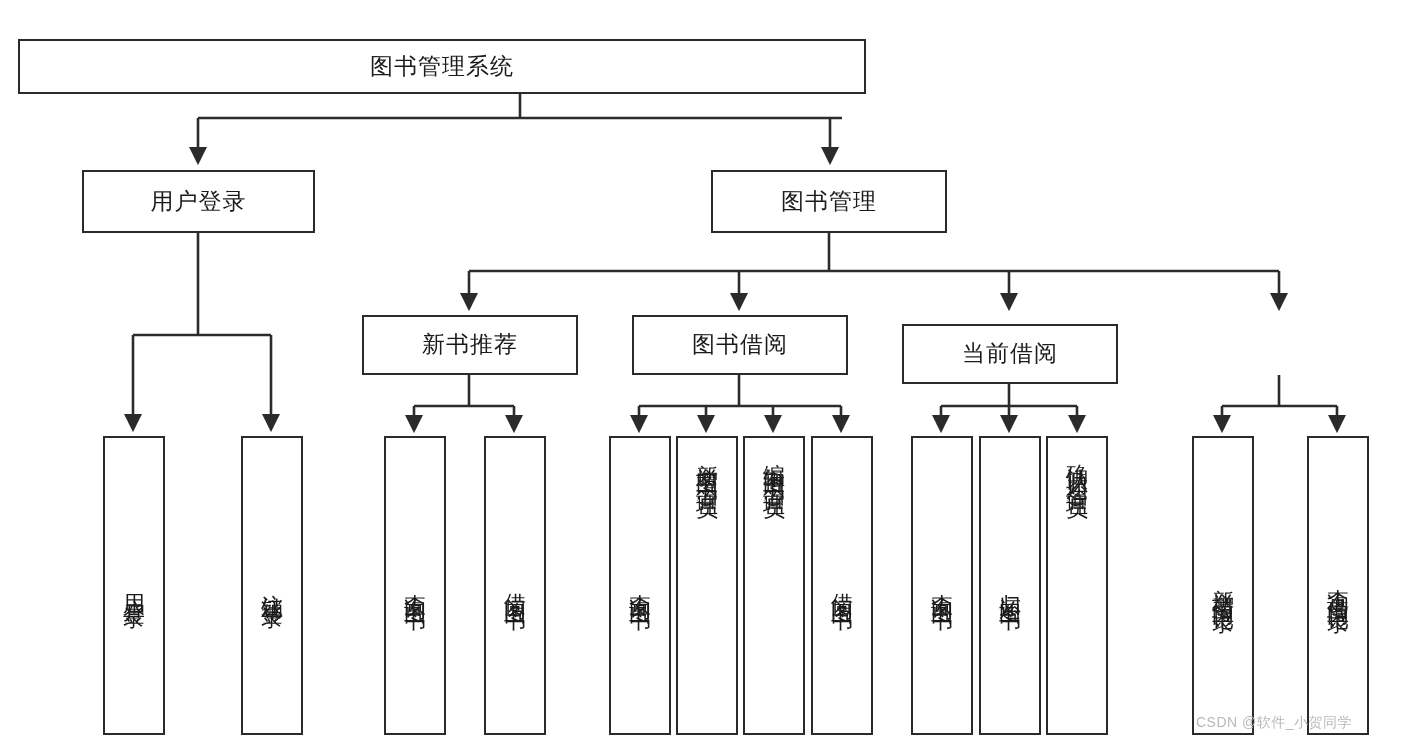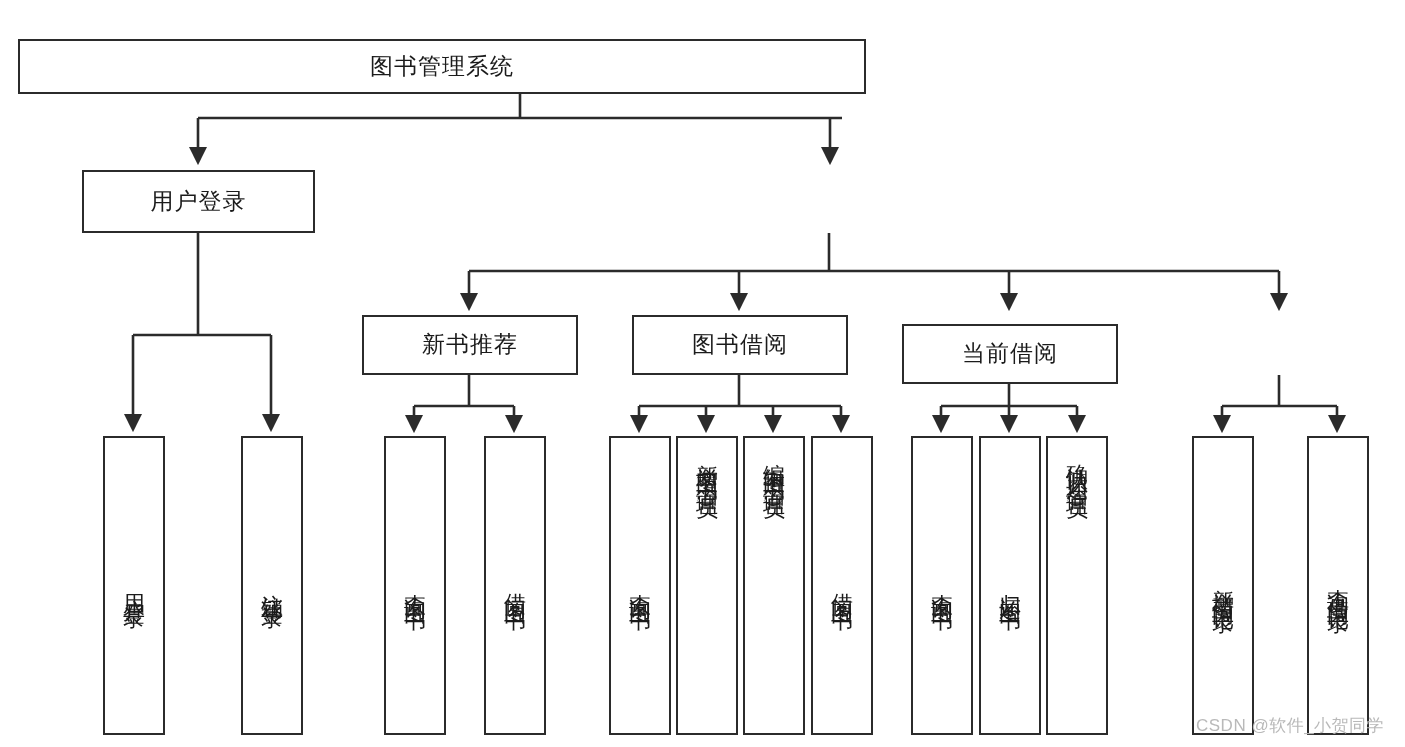--- a/index.html
+++ b/index.html
@@ -66,21 +66,21 @@
     line-height: 1;
   }
   .node.vert.tall .node-label {
     align-self: flex-start;
     margin-top: 2px;
   }
   .watermark {
     position: absolute;
     left: 1196px;
     top: 714px;
-    font-size: 17px;
+    font-size: 14px;
     color: #b9b9b9;
     letter-spacing: 0.5px;
     z-index: 5;
     white-space: nowrap;
   }
 </style>
 </head>
 <body>
 
 <div id="canvas">
@@ -136,20 +136,23 @@
   </svg>
 
   <div class="node root horiz" style="left:18px; top:11px; width:848px; height:55px;margin-top:28px;">
     <span class="node-label">图书管理系统</span>
   </div>
 
   <div class="node horiz" style="left:82px; top:170px; width:233px; height:63px;">
     <span class="node-label">用户登录</span>
   </div>
 
+  <div class="node horiz" style="left:711px; top:170px; width:236px; height:63px;">
+    <span class="node-label">图书管理</span>
+  </div>
 
   <div class="node horiz" style="left:362px; top:315px; width:216px; height:60px;">
     <span class="node-label">新书推荐</span>
   </div>
 
   <div class="node horiz" style="left:632px; top:315px; width:216px; height:60px;">
     <span class="node-label">图书借阅</span>
   </div>
 
   <div class="node horiz" style="left:902px; top:324px; width:216px; height:60px;">

